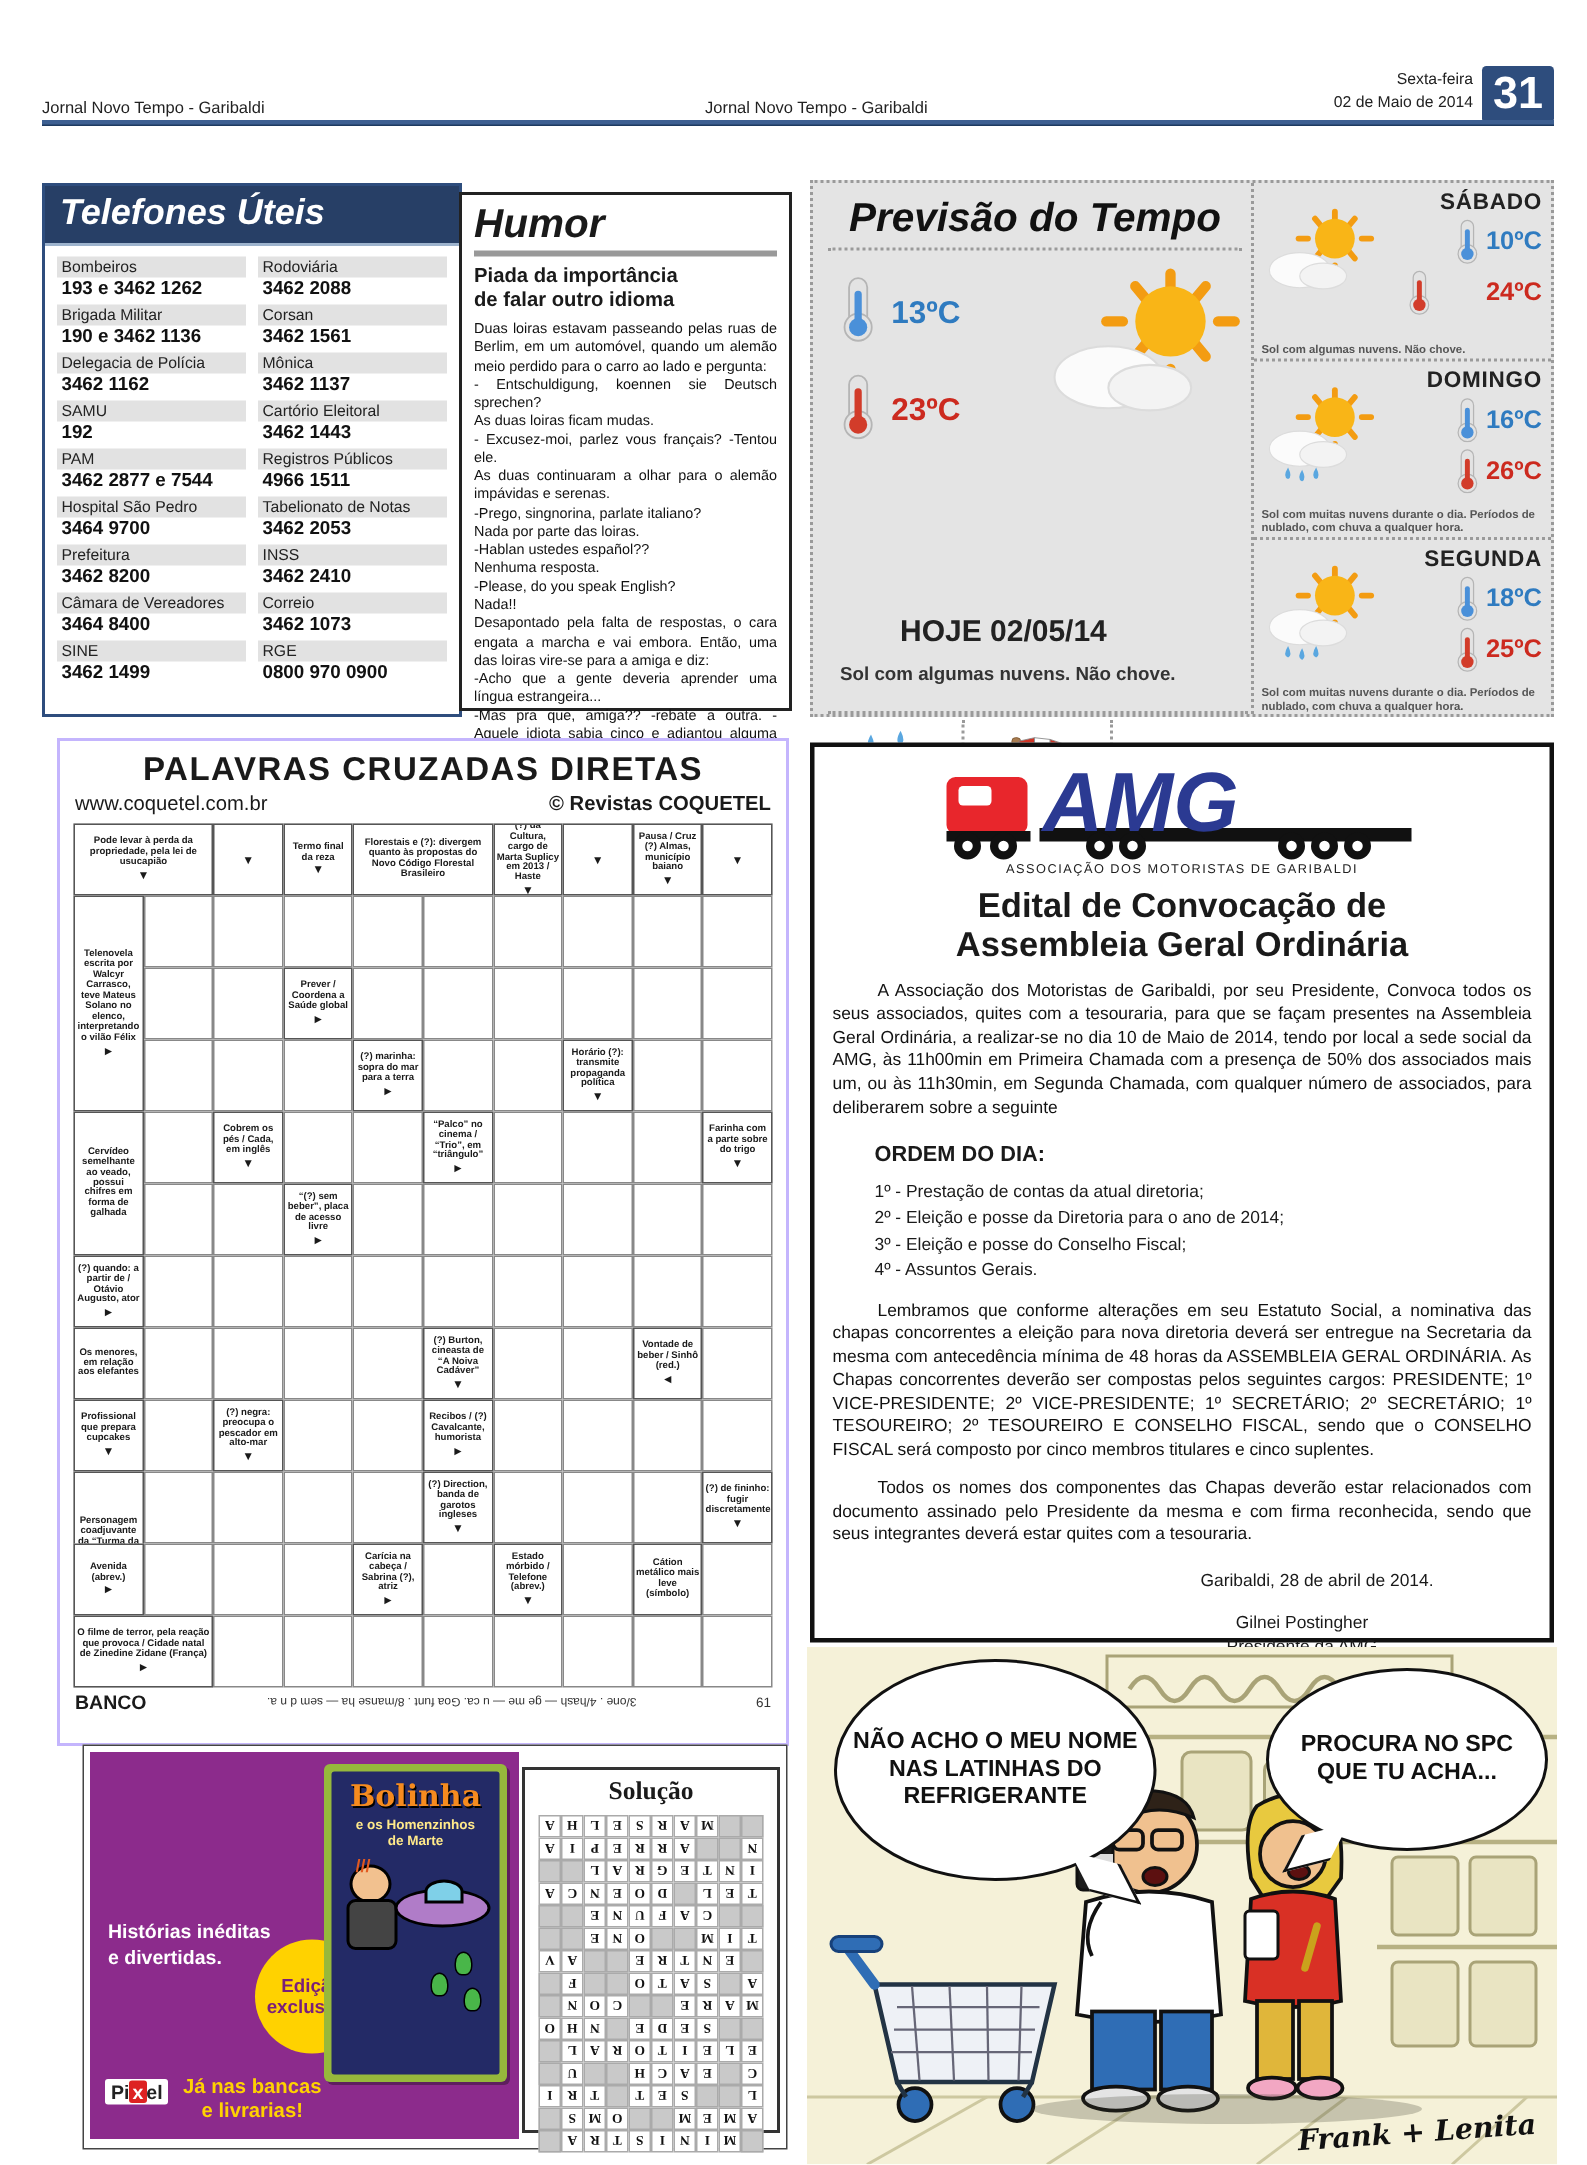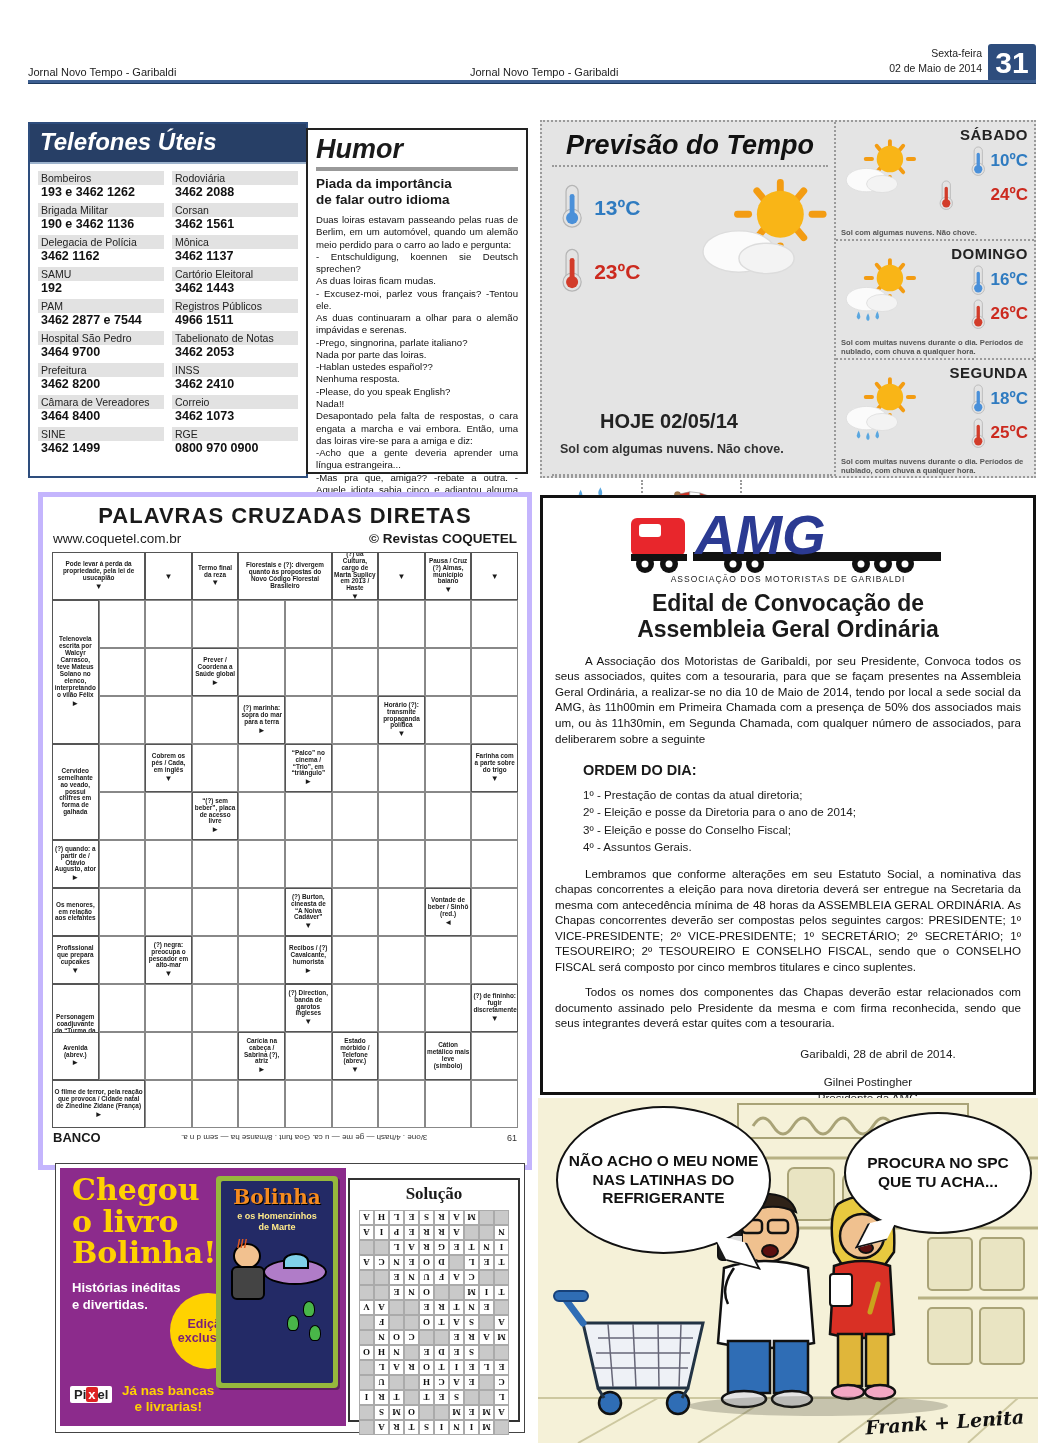--- a/index.html
+++ b/index.html
@@ -52,21 +52,21 @@
   .day{position:relative;height:117px;border-bottom:2px dotted #9a9a9a;}
   .day:last-child{border-bottom:none;}
   .day-name{position:absolute;right:6px;top:4px;font-weight:bold;font-size:15px;color:#222;letter-spacing:.5px;}
   .day-icon{position:absolute;left:4px;top:16px;}
   .day-temp{position:absolute;right:6px;display:flex;align-items:center;gap:4px;}
   .day-temp .v-min{color:#2f7bc0;font-weight:bold;font-size:17px;}
   .day-temp .v-max{color:#cc2a1f;font-weight:bold;font-size:17px;}
   .day-sum{position:absolute;left:5px;right:3px;bottom:2px;font-weight:bold;font-size:7.6px;color:#555;line-height:1.2;}
 
   
-  #cw-frame{left:38px;top:492px;width:484px;height:668px;border:5px solid #c4b5fd;background:#fff;}
+  #cw-frame{left:38px;top:492px;width:484px;height:668px;border:2px solid #c4b5fd;background:#fff;}
   #cw-title{text-align:center;font-weight:bold;font-size:22px;letter-spacing:1px;padding-top:6px;}
   #cw-meta{display:flex;justify-content:space-between;padding:0 10px;font-size:13.5px;margin-top:2px;}
   #cw-copy{font-weight:bold;}
   #cw-grid{position:relative;margin:6px auto 0 auto;width:466px;height:576px;}
   .cw-cell{position:absolute;box-sizing:border-box;border:1px solid #888;background:#fff;}
   .cw-clue{position:absolute;box-sizing:border-box;border:1px solid #555;background:#fff;
     font-size:6.4px;font-weight:bold;line-height:1.08;text-align:center;padding:1px;overflow:hidden;
     display:flex;flex-direction:column;justify-content:center;}
   .cw-arrow{font-size:8px;line-height:1;margin-top:1px;}
   #cw-banco{display:flex;align-items:center;gap:10px;padding:2px 10px;}
@@ -744,23 +744,20 @@
     <p class="edital-p">Todos os nomes dos componentes das Chapas deverão estar relacionados com documento assinado pelo Presidente da mesma e com firma reconhecida, sendo que seus integrantes deverá estar quites com a tesouraria.</p>
     <div id="amg-date">Garibaldi, 28 de abril de 2014.</div>
     <div id="amg-sign">
       <div>Gilnei Postingher</div>
       <div>Presidente da AMG</div>
     </div>
   </div>
 
   <div class="abs" id="bl-frame">
     <div id="bolinha">
-      <div id="bol-head" style="white-space:pre-line;">Chegou
-o livro
-Bolinha!</div>
       <div id="bol-sub" style="white-space:pre-line;">Histórias inéditas
 e divertidas.</div>
       <div id="bol-badge">Edição exclusiva!</div>
       <div id="bol-logo">Pi<b>x</b>el</div>
       <div id="bol-foot" style="white-space:pre-line;">Já nas bancas
 e livrarias!</div>
       <div id="bol-cover">
         <div id="bol-cover-in">
           <div id="bol-cover-title">Bolinha</div>
           <div id="bol-cover-sub" style="white-space:pre-line;">e os Homenzinhos

